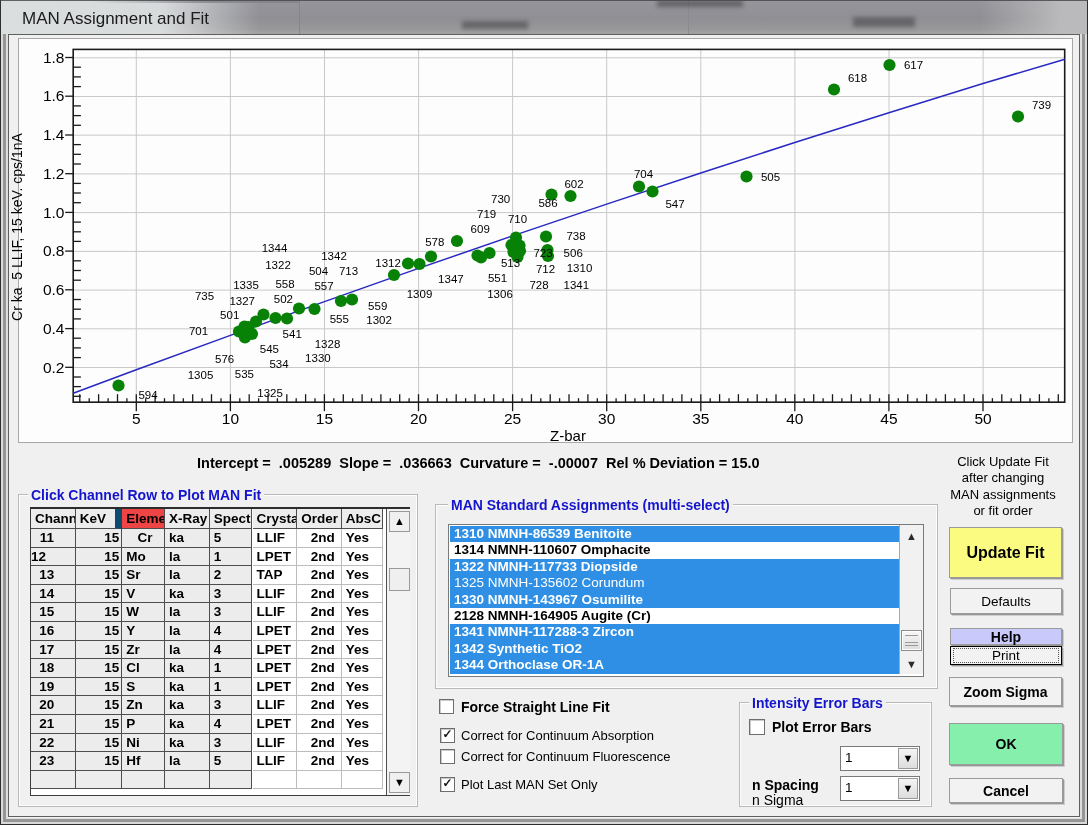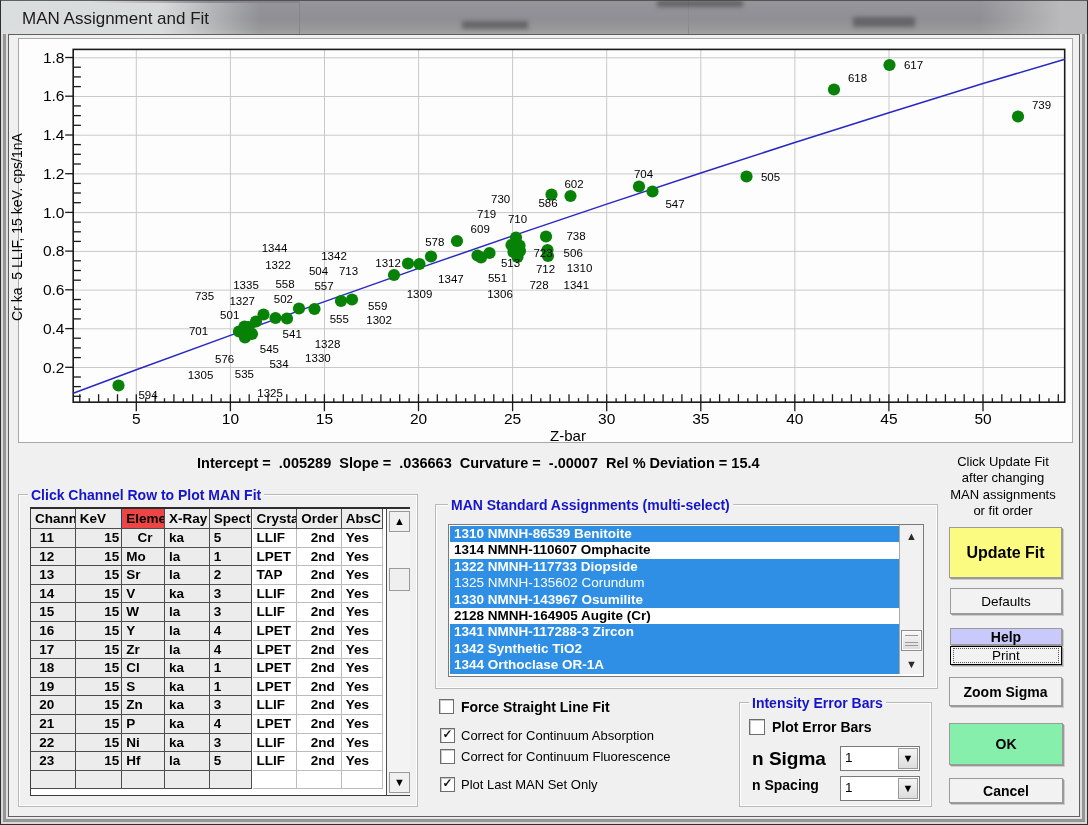--- a/index.html
+++ b/index.html
@@ -331,54 +331,54 @@
       <text x="64.5" y="217.6" text-anchor="end">1.0</text>
       <text x="64.5" y="178.9" text-anchor="end">1.2</text>
       <text x="64.5" y="140.2" text-anchor="end">1.4</text>
       <text x="64.5" y="101.4" text-anchor="end">1.6</text>
       <text x="64.5" y="62.7" text-anchor="end">1.8</text>
     </g>
   <text x="568" y="441" font-size="15px" text-anchor="middle" font-family="Liberation Sans, sans-serif">Z-bar</text>
   <text x="22" y="227" font-size="14px" text-anchor="middle" transform="rotate(-90 22 227)" font-family="Liberation Sans, sans-serif">Cr ka&nbsp;&nbsp;5 LLIF, 15 keV. cps/1nA</text>
 </svg>
 
-<div class="abs" style="left:197px;top:455px;font-size:14.5px;font-weight:bold;white-space:pre">Intercept =  .005289  Slope =  .036663  Curvature =  -.00007  Rel % Deviation = 15.4</div>
+<div class="abs" style="left:197px;top:455px;font-size:14.5px;font-weight:bold;white-space:pre">Intercept =  .005289  Slope =  .036663  Curvature =  -.00007  Rel % Deviation = 15.0</div>
 
 <div class="abs" style="left:938px;top:454px;width:130px;text-align:center;font-size:13px;line-height:16.3px">Click Update Fit<br>after changing<br>MAN assignments<br>or fit order</div>
 <div class="btn" style="left:949px;top:527px;width:111px;height:49px;background:#fbfb82;font-weight:bold;font-size:16px">Update Fit</div>
 <div class="btn" style="left:950px;top:588px;width:110px;height:24px;font-size:13.5px">Defaults</div>
 <div class="btn" style="left:950px;top:628px;width:110px;height:15px;background:#c9c9fb;font-weight:bold">Help</div>
 <div class="btn" style="left:950px;top:646px;width:110px;height:17px;border:1px solid #000;font-size:13.5px">
     <span style="border:1px dotted #555;display:block;width:104px;height:13px;text-align:center;line-height:13px">Print</span>
   </div>
 <div class="btn" style="left:949px;top:677px;width:111px;height:27px;font-weight:bold">Zoom Sigma</div>
 <div class="btn" style="left:949px;top:723px;width:112px;height:40px;background:#86efac;font-weight:bold">OK</div>
 <div class="btn" style="left:949px;top:778px;width:112px;height:23px;font-weight:bold">Cancel</div>
 
 <div class="grp" style="left:18px;top:494px;width:398px;height:311px"></div>
 <div class="grplbl blue" style="left:28px;top:487px">Click Channel Row to Plot MAN Fit</div>
 <div class="abs" id="gridtable" style="left:30px;top:507px;width:378px;height:286px;background:#fff;border:1px solid #3d3d3d;border-top:2px solid #2d2d2d">
     <div style="position:relative;width:378px;height:286px;overflow:hidden;font-weight:bold;font-size:13.5px;background:#fff">
       <div style="position:absolute;left:0.0px;top:0px;width:44.7px;height:20px;border-right:1px solid #4d4d4d;border-bottom:1px solid #4d4d4d;background:#ececec;box-sizing:border-box;overflow:hidden;white-space:nowrap;text-align:left;padding-left:4px;line-height:20px">Channe</div>
-      <div style="position:absolute;left:44.7px;top:0px;width:46.5px;height:20px;border-right:1px solid #0c4a6e;border-bottom:1px solid #4d4d4d;background:#ececec;box-sizing:border-box;overflow:hidden;white-space:nowrap;text-align:left;padding-left:4px;line-height:20px">KeV</div>
+      <div style="position:absolute;left:44.7px;top:0px;width:46.5px;height:20px;border-right:7px solid #0c4a6e;border-bottom:1px solid #4d4d4d;background:#ececec;box-sizing:border-box;overflow:hidden;white-space:nowrap;text-align:left;padding-left:4px;line-height:20px">KeV</div>
       <div style="position:absolute;left:91.2px;top:0px;width:42.8px;height:20px;border-right:1px solid #4d4d4d;border-bottom:1px solid #4d4d4d;background:#ef4444;box-sizing:border-box;overflow:hidden;white-space:nowrap;text-align:left;padding-left:4px;line-height:20px">Eleme</div>
       <div style="position:absolute;left:134.0px;top:0px;width:44.7px;height:20px;border-right:1px solid #4d4d4d;border-bottom:1px solid #4d4d4d;background:#ececec;box-sizing:border-box;overflow:hidden;white-space:nowrap;text-align:left;padding-left:4px;line-height:20px">X-Ray</div>
       <div style="position:absolute;left:178.7px;top:0px;width:42.8px;height:20px;border-right:1px solid #4d4d4d;border-bottom:1px solid #4d4d4d;background:#ececec;box-sizing:border-box;overflow:hidden;white-space:nowrap;text-align:left;padding-left:4px;line-height:20px">Spectr</div>
       <div style="position:absolute;left:221.5px;top:0px;width:44.7px;height:20px;border-right:1px solid #4d4d4d;border-bottom:1px solid #4d4d4d;background:#ececec;box-sizing:border-box;overflow:hidden;white-space:nowrap;text-align:left;padding-left:4px;line-height:20px">Crysta</div>
       <div style="position:absolute;left:266.2px;top:0px;width:44.6px;height:20px;border-right:1px solid #4d4d4d;border-bottom:1px solid #4d4d4d;background:#ececec;box-sizing:border-box;overflow:hidden;white-space:nowrap;text-align:left;padding-left:4px;line-height:20px">Order</div>
       <div style="position:absolute;left:310.8px;top:0px;width:41.0px;height:20px;border-right:1px solid #4d4d4d;border-bottom:1px solid #4d4d4d;background:#ececec;box-sizing:border-box;overflow:hidden;white-space:nowrap;text-align:left;padding-left:4px;line-height:20px">AbsC</div>
       <div style="position:absolute;left:0.0px;top:20px;width:44.7px;height:18.6px;border-right:1px solid #4d4d4d;border-bottom:1px solid #4d4d4d;background:#ececec;box-sizing:border-box;overflow:hidden;white-space:nowrap;text-align:center;padding-right:12px;line-height:18.6px">11</div>
       <div style="position:absolute;left:44.7px;top:20px;width:46.5px;height:18.6px;border-right:1px solid #4d4d4d;border-bottom:1px solid #4d4d4d;background:#ececec;box-sizing:border-box;overflow:hidden;white-space:nowrap;text-align:right;padding-right:2px;line-height:18.6px">15</div>
       <div style="position:absolute;left:91.2px;top:20px;width:42.8px;height:18.6px;border-right:1px solid #4d4d4d;border-bottom:1px solid #4d4d4d;background:#ececec;box-sizing:border-box;overflow:hidden;white-space:nowrap;text-align:center;padding-left:4px;line-height:18.6px">Cr</div>
       <div style="position:absolute;left:134.0px;top:20px;width:44.7px;height:18.6px;border-right:1px solid #4d4d4d;border-bottom:1px solid #4d4d4d;background:#ececec;box-sizing:border-box;overflow:hidden;white-space:nowrap;text-align:left;padding-left:4px;line-height:18.6px">ka</div>
       <div style="position:absolute;left:178.7px;top:20px;width:42.8px;height:18.6px;border-right:1px solid #4d4d4d;border-bottom:1px solid #4d4d4d;background:#ececec;box-sizing:border-box;overflow:hidden;white-space:nowrap;text-align:left;padding-left:4px;line-height:18.6px">5</div>
       <div style="position:absolute;left:221.5px;top:20px;width:44.7px;height:18.6px;border-right:1px solid #bcbcbc;border-bottom:1px solid #bcbcbc;background:#ffffff;box-sizing:border-box;overflow:hidden;white-space:nowrap;text-align:left;padding-left:4px;line-height:18.6px">LLIF</div>
       <div style="position:absolute;left:266.2px;top:20px;width:44.6px;height:18.6px;border-right:1px solid #bcbcbc;border-bottom:1px solid #bcbcbc;background:#ffffff;box-sizing:border-box;overflow:hidden;white-space:nowrap;text-align:right;padding-right:6px;line-height:18.6px">2nd</div>
       <div style="position:absolute;left:310.8px;top:20px;width:41.0px;height:18.6px;border-right:1px solid #bcbcbc;border-bottom:1px solid #bcbcbc;background:#ffffff;box-sizing:border-box;overflow:hidden;white-space:nowrap;text-align:left;padding-left:4px;line-height:18.6px">Yes</div>
-      <div style="position:absolute;left:0.0px;top:38.6px;width:44.7px;height:18.6px;border-right:1px solid #4d4d4d;border-bottom:1px solid #4d4d4d;background:#ececec;box-sizing:border-box;overflow:hidden;white-space:nowrap;text-align:center;padding-right:12px;line-height:18.6px">12</div>
+      <div style="position:absolute;left:0.0px;top:38.6px;width:44.7px;height:18.6px;border-right:1px solid #4d4d4d;border-bottom:1px solid #4d4d4d;background:#ececec;box-sizing:border-box;overflow:hidden;white-space:nowrap;padding-right:12px;line-height:18.6px">12</div>
       <div style="position:absolute;left:44.7px;top:38.6px;width:46.5px;height:18.6px;border-right:1px solid #4d4d4d;border-bottom:1px solid #4d4d4d;background:#ececec;box-sizing:border-box;overflow:hidden;white-space:nowrap;text-align:right;padding-right:2px;line-height:18.6px">15</div>
       <div style="position:absolute;left:91.2px;top:38.6px;width:42.8px;height:18.6px;border-right:1px solid #4d4d4d;border-bottom:1px solid #4d4d4d;background:#ececec;box-sizing:border-box;overflow:hidden;white-space:nowrap;text-align:left;padding-left:4px;line-height:18.6px">Mo</div>
       <div style="position:absolute;left:134.0px;top:38.6px;width:44.7px;height:18.6px;border-right:1px solid #4d4d4d;border-bottom:1px solid #4d4d4d;background:#ececec;box-sizing:border-box;overflow:hidden;white-space:nowrap;text-align:left;padding-left:4px;line-height:18.6px">la</div>
       <div style="position:absolute;left:178.7px;top:38.6px;width:42.8px;height:18.6px;border-right:1px solid #4d4d4d;border-bottom:1px solid #4d4d4d;background:#ececec;box-sizing:border-box;overflow:hidden;white-space:nowrap;text-align:left;padding-left:4px;line-height:18.6px">1</div>
       <div style="position:absolute;left:221.5px;top:38.6px;width:44.7px;height:18.6px;border-right:1px solid #bcbcbc;border-bottom:1px solid #bcbcbc;background:#ffffff;box-sizing:border-box;overflow:hidden;white-space:nowrap;text-align:left;padding-left:4px;line-height:18.6px">LPET</div>
       <div style="position:absolute;left:266.2px;top:38.6px;width:44.6px;height:18.6px;border-right:1px solid #bcbcbc;border-bottom:1px solid #bcbcbc;background:#ffffff;box-sizing:border-box;overflow:hidden;white-space:nowrap;text-align:right;padding-right:6px;line-height:18.6px">2nd</div>
       <div style="position:absolute;left:310.8px;top:38.6px;width:41.0px;height:18.6px;border-right:1px solid #bcbcbc;border-bottom:1px solid #bcbcbc;background:#ffffff;box-sizing:border-box;overflow:hidden;white-space:nowrap;text-align:left;padding-left:4px;line-height:18.6px">Yes</div>
       <div style="position:absolute;left:0.0px;top:57.2px;width:44.7px;height:18.6px;border-right:1px solid #4d4d4d;border-bottom:1px solid #4d4d4d;background:#ececec;box-sizing:border-box;overflow:hidden;white-space:nowrap;text-align:center;padding-right:12px;line-height:18.6px">13</div>
       <div style="position:absolute;left:44.7px;top:57.2px;width:46.5px;height:18.6px;border-right:1px solid #4d4d4d;border-bottom:1px solid #4d4d4d;background:#ececec;box-sizing:border-box;overflow:hidden;white-space:nowrap;text-align:right;padding-right:2px;line-height:18.6px">15</div>
       <div style="position:absolute;left:91.2px;top:57.2px;width:42.8px;height:18.6px;border-right:1px solid #4d4d4d;border-bottom:1px solid #4d4d4d;background:#ececec;box-sizing:border-box;overflow:hidden;white-space:nowrap;text-align:left;padding-left:4px;line-height:18.6px">Sr</div>
@@ -512,21 +512,21 @@
 <div class="cblbl" style="left:461px;top:728px">Correct for Continuum Absorption</div>
 <div class="cb" style="left:440px;top:749px"></div>
 <div class="cblbl" style="left:461px;top:749px">Correct for Continuum Fluorescence</div>
 <div class="cb" style="left:440px;top:777px">✓</div>
 <div class="cblbl" style="left:461px;top:777px">Plot Last MAN Set Only</div>
 
 <div class="grp" style="left:739px;top:702px;width:191px;height:103px"></div>
 <div class="grplbl blue" style="left:749px;top:695px">Intensity Error Bars</div>
 <div class="cb" style="left:749px;top:719px;width:14px;height:14px"></div>
 <div class="cblbl" style="left:772px;top:719px;font-weight:bold;font-size:14px">Plot Error Bars</div>
-<div class="cblbl" style="left:752px;top:748px;font-weight:bold;font-size:19px">n Sigma</div>
+<div class="cblbl" style="left:752px;top:792px;font-weight:normal;font-size:14px">n Sigma</div>
 <div class="abs" style="left:840px;top:746px;width:78px;height:23px;background:#fff;border:1px solid #7a7a7a">
     <span style="position:absolute;left:4px;top:3px;font-size:13.5px">1</span>
     <span style="position:absolute;right:1px;top:1px;width:18px;height:19px;background:linear-gradient(#f4f4f4,#ddd);border:1px solid #999;text-align:center;font-size:11px;line-height:19px">▼</span>
   </div>
 <div class="cblbl" style="left:752px;top:777px;font-weight:bold;font-size:14px">n Spacing</div>
 <div class="abs" style="left:840px;top:776px;width:78px;height:23px;background:#fff;border:1px solid #7a7a7a">
     <span style="position:absolute;left:4px;top:3px;font-size:13.5px">1</span>
     <span style="position:absolute;right:1px;top:1px;width:18px;height:19px;background:linear-gradient(#f4f4f4,#ddd);border:1px solid #999;text-align:center;font-size:11px;line-height:19px">▼</span>
   </div>
 

